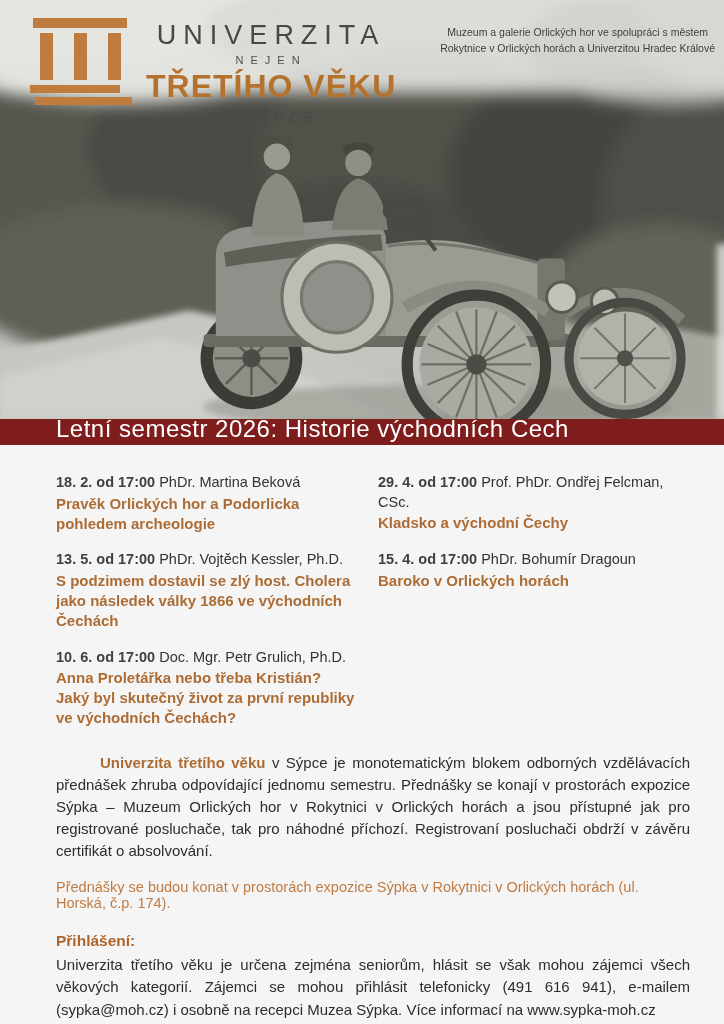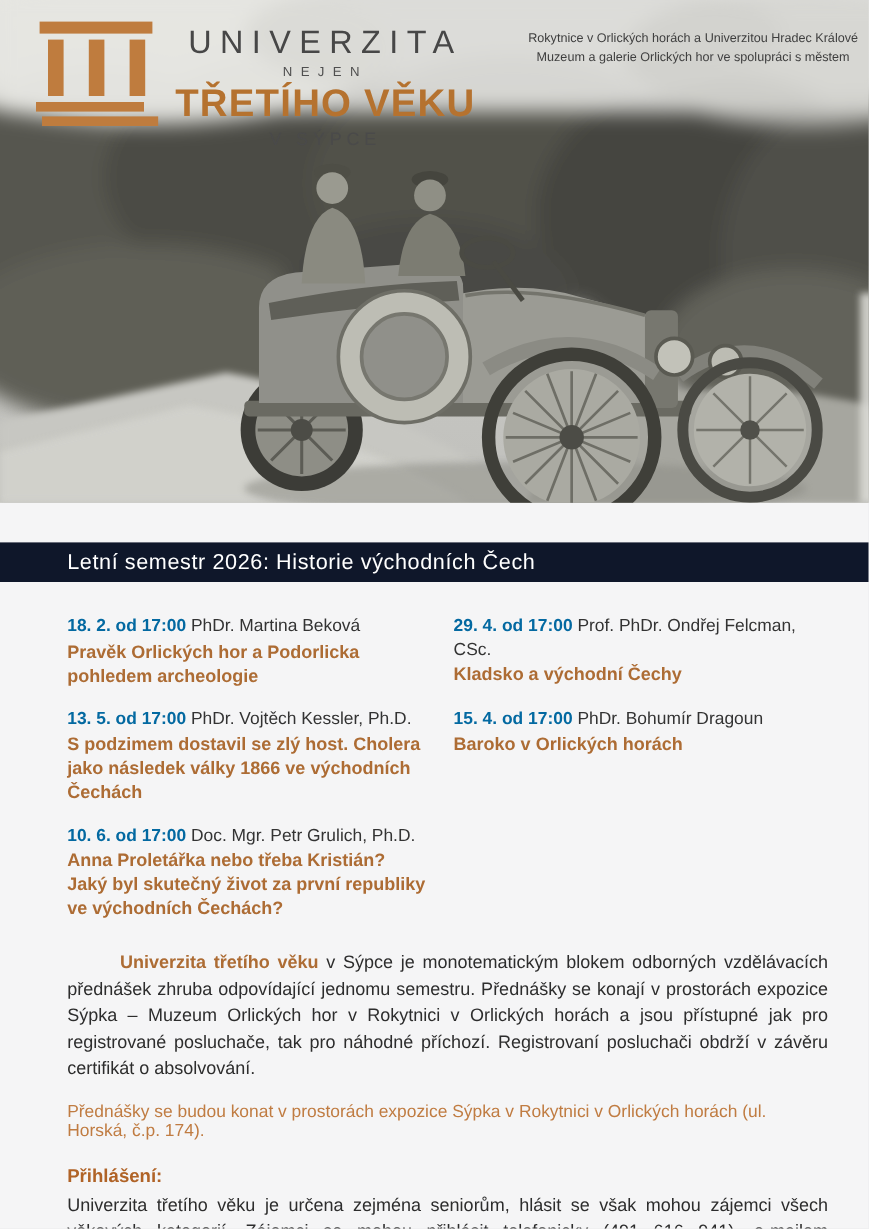--- a/index.html
+++ b/index.html
@@ -14,28 +14,28 @@
   .logo-cols{width:102px;height:94px;flex:0 0 auto;}
   .brand{margin-left:14px;padding-top:8px;display:flex;flex-direction:column;align-items:center;}
   .brand-l1{font-size:27px;letter-spacing:7px;color:#474747;font-weight:500;white-space:nowrap;}
   .brand-l2{font-size:11px;letter-spacing:7px;color:#4f4f4f;margin-top:3px;}
   .brand-l3{font-size:32px;letter-spacing:1px;color:#b5722f;font-weight:bold;margin-top:2px;white-space:nowrap;}
   .brand-l4{font-size:15px;letter-spacing:4px;color:#4a4a4a;margin-top:3px;}
   .partner-note{margin-left:auto;margin-top:12px;text-align:center;font-size:10.5px;
                 line-height:1.55;color:#3e3e3e;}
 
   
-  .banner{height:33px;background:#0f172a;color:#ffffff;display:flex;align-items:center;
-          padding-left:56px;font-size:18px;letter-spacing:.5px;margin-top:40px;}
+  .banner{height:33px;background:#7f1d1d;color:#ffffff;display:flex;align-items:center;
+          padding-left:56px;font-size:24px;letter-spacing:.5px;}
 
   
   .content{padding:28px 34px 0 56px;}
   .lectures{display:grid;grid-template-columns:300px 1fr;column-gap:22px;row-gap:17px;margin-bottom:24px;}
   .lec-head{font-size:14.5px;color:#333;line-height:1.35;}
-  .lec-date{font-weight:bold;color:#0369a1;}
+  .lec-date{font-weight:bold;color:#404040;}
   .lec-title{font-size:15px;font-weight:bold;color:#ad6c34;line-height:1.33;margin-top:1px;}
 
   .para{font-size:15px;line-height:1.47;text-align:justify;color:#2d2d2d;margin:0 0 17px 0;}
   .para .lead{font-weight:bold;color:#ad6c34;margin-left:44px;}
   .venue-line{font-size:14.5px;color:#c07c42;margin:0 0 21px 0;}
   .signup-h{font-size:15.5px;font-weight:bold;color:#b06327;margin:0 0 4px 0;}
 </style>
 </head>
 <body>
 
@@ -151,22 +151,22 @@
           <rect x="5" y="85" width="97" height="8"></rect>
         </g>
       </svg>
       <div class="brand">
         <div class="brand-l1">UNIVERZITA</div>
         <div class="brand-l2">NEJEN</div>
         <div class="brand-l3">TŘETÍHO VĚKU</div>
         <div class="brand-l4">V SÝPCE</div>
       </div>
       <div class="partner-note">
+        <div>Muzeum a galerie Orlických hor  ve spolupráci s městem</div>
         <div>Rokytnice  v Orlických horách a Univerzitou Hradec Králové</div>
-        <div>Muzeum a galerie Orlických hor  ve spolupráci s městem</div>
       </div>
     </div>
   </div>
 
   <div class="banner">
     <span>Letní semestr 2026: Historie východních Čech</span>
   </div>
 
   <div class="content">
 

